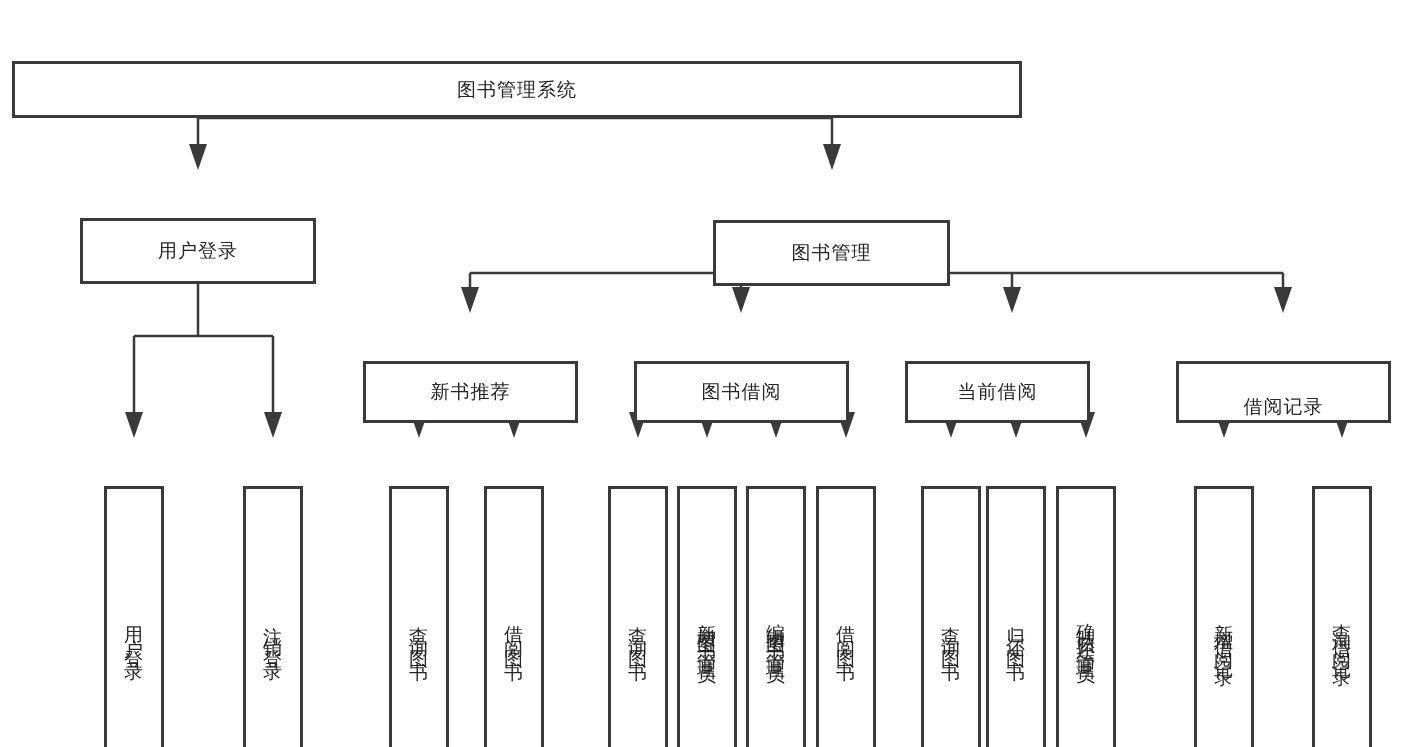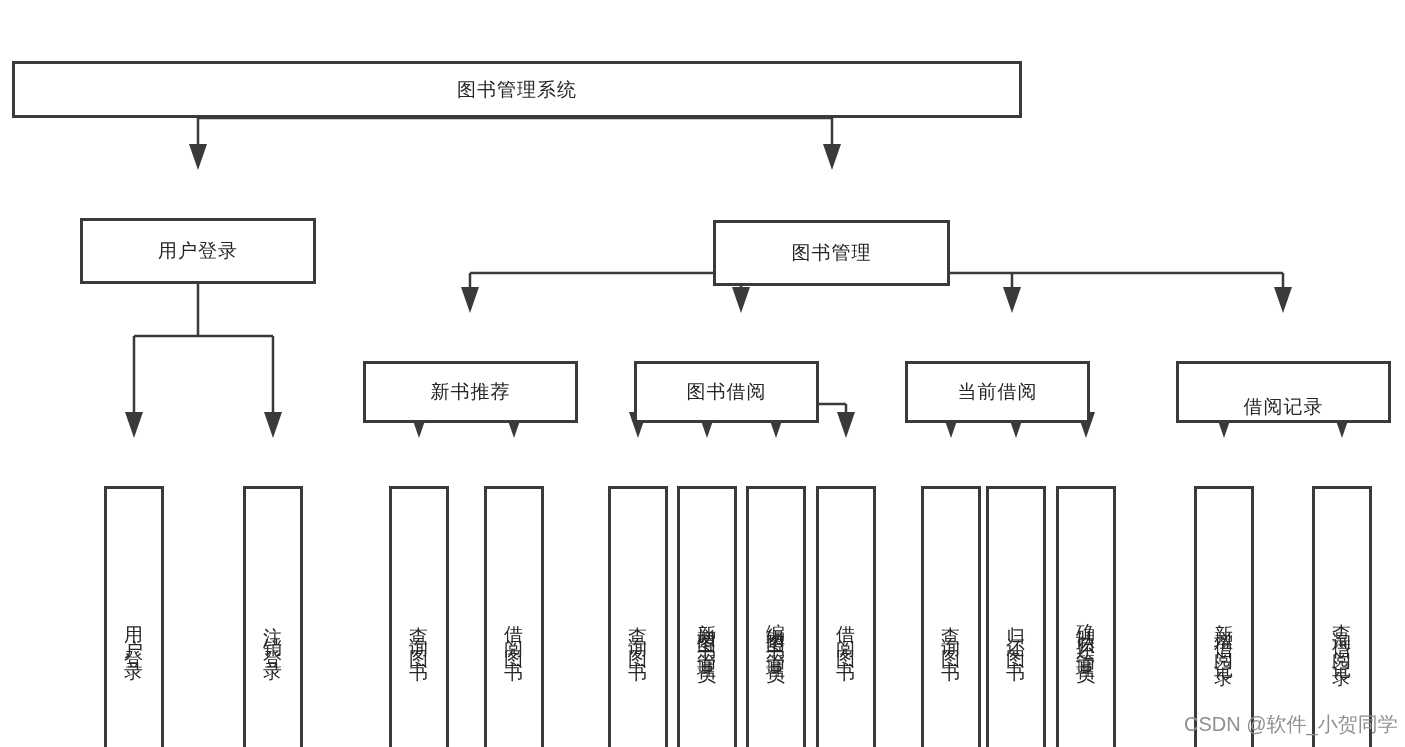--- a/index.html
+++ b/index.html
@@ -122,21 +122,21 @@
   <div class="node" style="left:80px; top:170px; width:236px; height:66px;">
     <span class="lbl">用户登录</span>
   </div>
   <div class="node" style="left:713px; top:172px; width:237px; height:66px;">
     <span class="lbl">图书管理</span>
   </div>
 
   <div class="node" style="left:363px; top:313px; width:215px; height:62px;">
     <span class="lbl">新书推荐</span>
   </div>
-  <div class="node" style="left:634px; top:313px; width:185px; height:62px;">
+  <div class="node" style="left:634px; top:313px; width:215px; height:62px;">
     <span class="lbl">图书借阅</span>
   </div>
   <div class="node" style="left:905px; top:313px; width:185px; height:62px;">
     <span class="lbl">当前借阅</span>
   </div>
   <div class="node" style="left:1176px; top:313px; width:215px; height:62px;align-items:flex-end;">
     <span class="lbl">借阅记录</span>
   </div>
 
   <div class="node leaf" style="left:104px; top:438px; width:60px; height:298px;">
@@ -172,15 +172,14 @@
   <div class="node leaf" style="left:1056px; top:438px; width:60px; height:298px;">
     <span class="lbl long">确认归还（管理员）</span>
   </div>
   <div class="node leaf" style="left:1194px; top:438px; width:60px; height:298px;">
     <span class="lbl mid">新增借阅记录</span>
   </div>
   <div class="node leaf" style="left:1312px; top:438px; width:60px; height:298px;">
     <span class="lbl mid">查询借阅记录</span>
   </div>
 
-  <div id="watermark">CSDN @软件_小贺同学</div>
 
 </div>
 
 </body></html>

